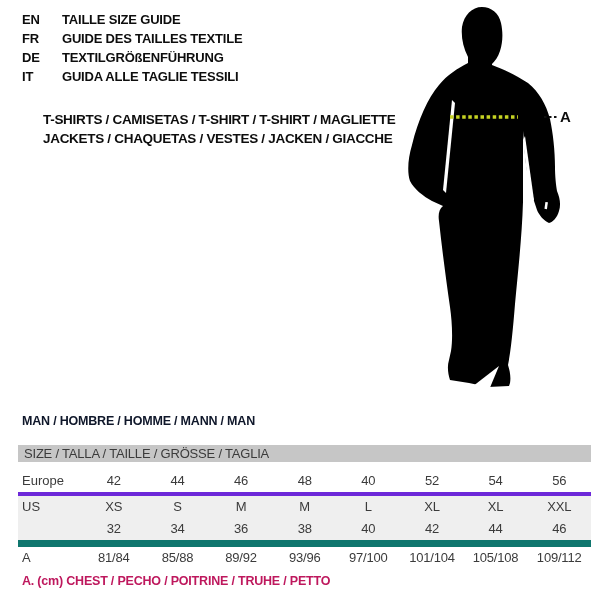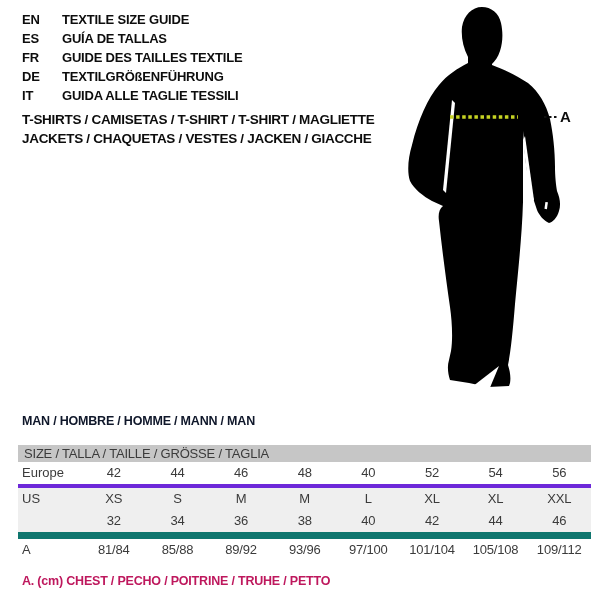--- a/index.html
+++ b/index.html
@@ -7,52 +7,48 @@
     position:relative;width:600px;height:600px;background:#ffffff;overflow:hidden;
     font-family:"Liberation Sans",sans-serif;color:#111;border-radius:19px;
   }
   
   .lang-list{position:absolute;left:22px;top:10px;}
   .lang-row{display:flex;height:19px;align-items:center;}
   .lang-code{width:40px;font-size:13px;font-weight:700;letter-spacing:-0.2px;color:#0d0d0d;}
   .lang-label{font-size:13px;font-weight:700;letter-spacing:-0.2px;color:#0d0d0d;white-space:nowrap;}
   
   .product-lines{position:absolute;left:22px;top:111px;}
-  .product-line{font-size:13.5px;font-weight:700;letter-spacing:-0.3px;color:#0d0d0d;line-height:18.5px;white-space:nowrap;}
+  .product-line{font-size:13.5px;font-weight:700;letter-spacing:-0.3px;color:#0d0d0d;line-height:18.5px;white-space:nowrap;margin-left:21px;}
   
   .figure-wrap{position:absolute;left:398px;top:4px;width:190px;height:392px;}
   .figure-wrap svg{display:block;}
   .measure-a{position:absolute;left:162px;top:104px;font-size:15px;font-weight:700;color:#0d0d0d;}
   
   .man-title{position:absolute;left:22px;top:414px;font-size:12.5px;font-weight:700;letter-spacing:-0.2px;color:#0f172a;white-space:nowrap;}
   
   .size-table{position:absolute;left:18px;top:445px;width:573px;font-size:13px;color:#3b3b3b;}
-  .thead{height:17px;line-height:17px;padding-left:6px;margin-bottom:0;letter-spacing:-0.2px;white-space:nowrap;}
+  .thead{height:17px;line-height:17px;padding-left:6px;margin-bottom:8px;letter-spacing:-0.2px;white-space:nowrap;}
   .trow{display:grid;grid-template-columns:64px repeat(8,1fr);height:22px;line-height:18px;align-items:center;}
   .trow .tlabel{text-align:left;padding-left:4px;white-space:nowrap;}
   .trow .tcell{text-align:center;white-space:nowrap;letter-spacing:-0.2px;}
   .band{background:#efefef;}
   .band-top{border-top:4px solid #6d28d9;}
   .band-bottom{border-bottom:7px solid #0f766e;}
   
   .footnote{position:absolute;left:22px;top:574px;font-size:12.5px;font-weight:700;letter-spacing:-0.2px;color:#be185d;white-space:nowrap;}
 </style>
 </head>
 <body>
 
 <div class="canvas" style="background: rgb(255, 255, 255);">
 
   <div class="lang-list" id="langList">
       <div class="lang-row">
         <span class="lang-code">EN</span>
-        <span class="lang-label">TEXTILE SIZE GUIDE</span>
-      </div>
-      <div class="lang-row">
-        <span class="lang-code">ES</span>
-        <span class="lang-label">GUÍA DE TALLAS</span>
+        <span class="lang-label">TAILLE SIZE GUIDE</span>
       </div>
       <div class="lang-row">
         <span class="lang-code">FR</span>
         <span class="lang-label">GUIDE DES TAILLES TEXTILE</span>
       </div>
       <div class="lang-row">
         <span class="lang-code">DE</span>
         <span class="lang-label">TEXTILGRÖßENFÜHRUNG</span>
       </div>
       <div class="lang-row">

